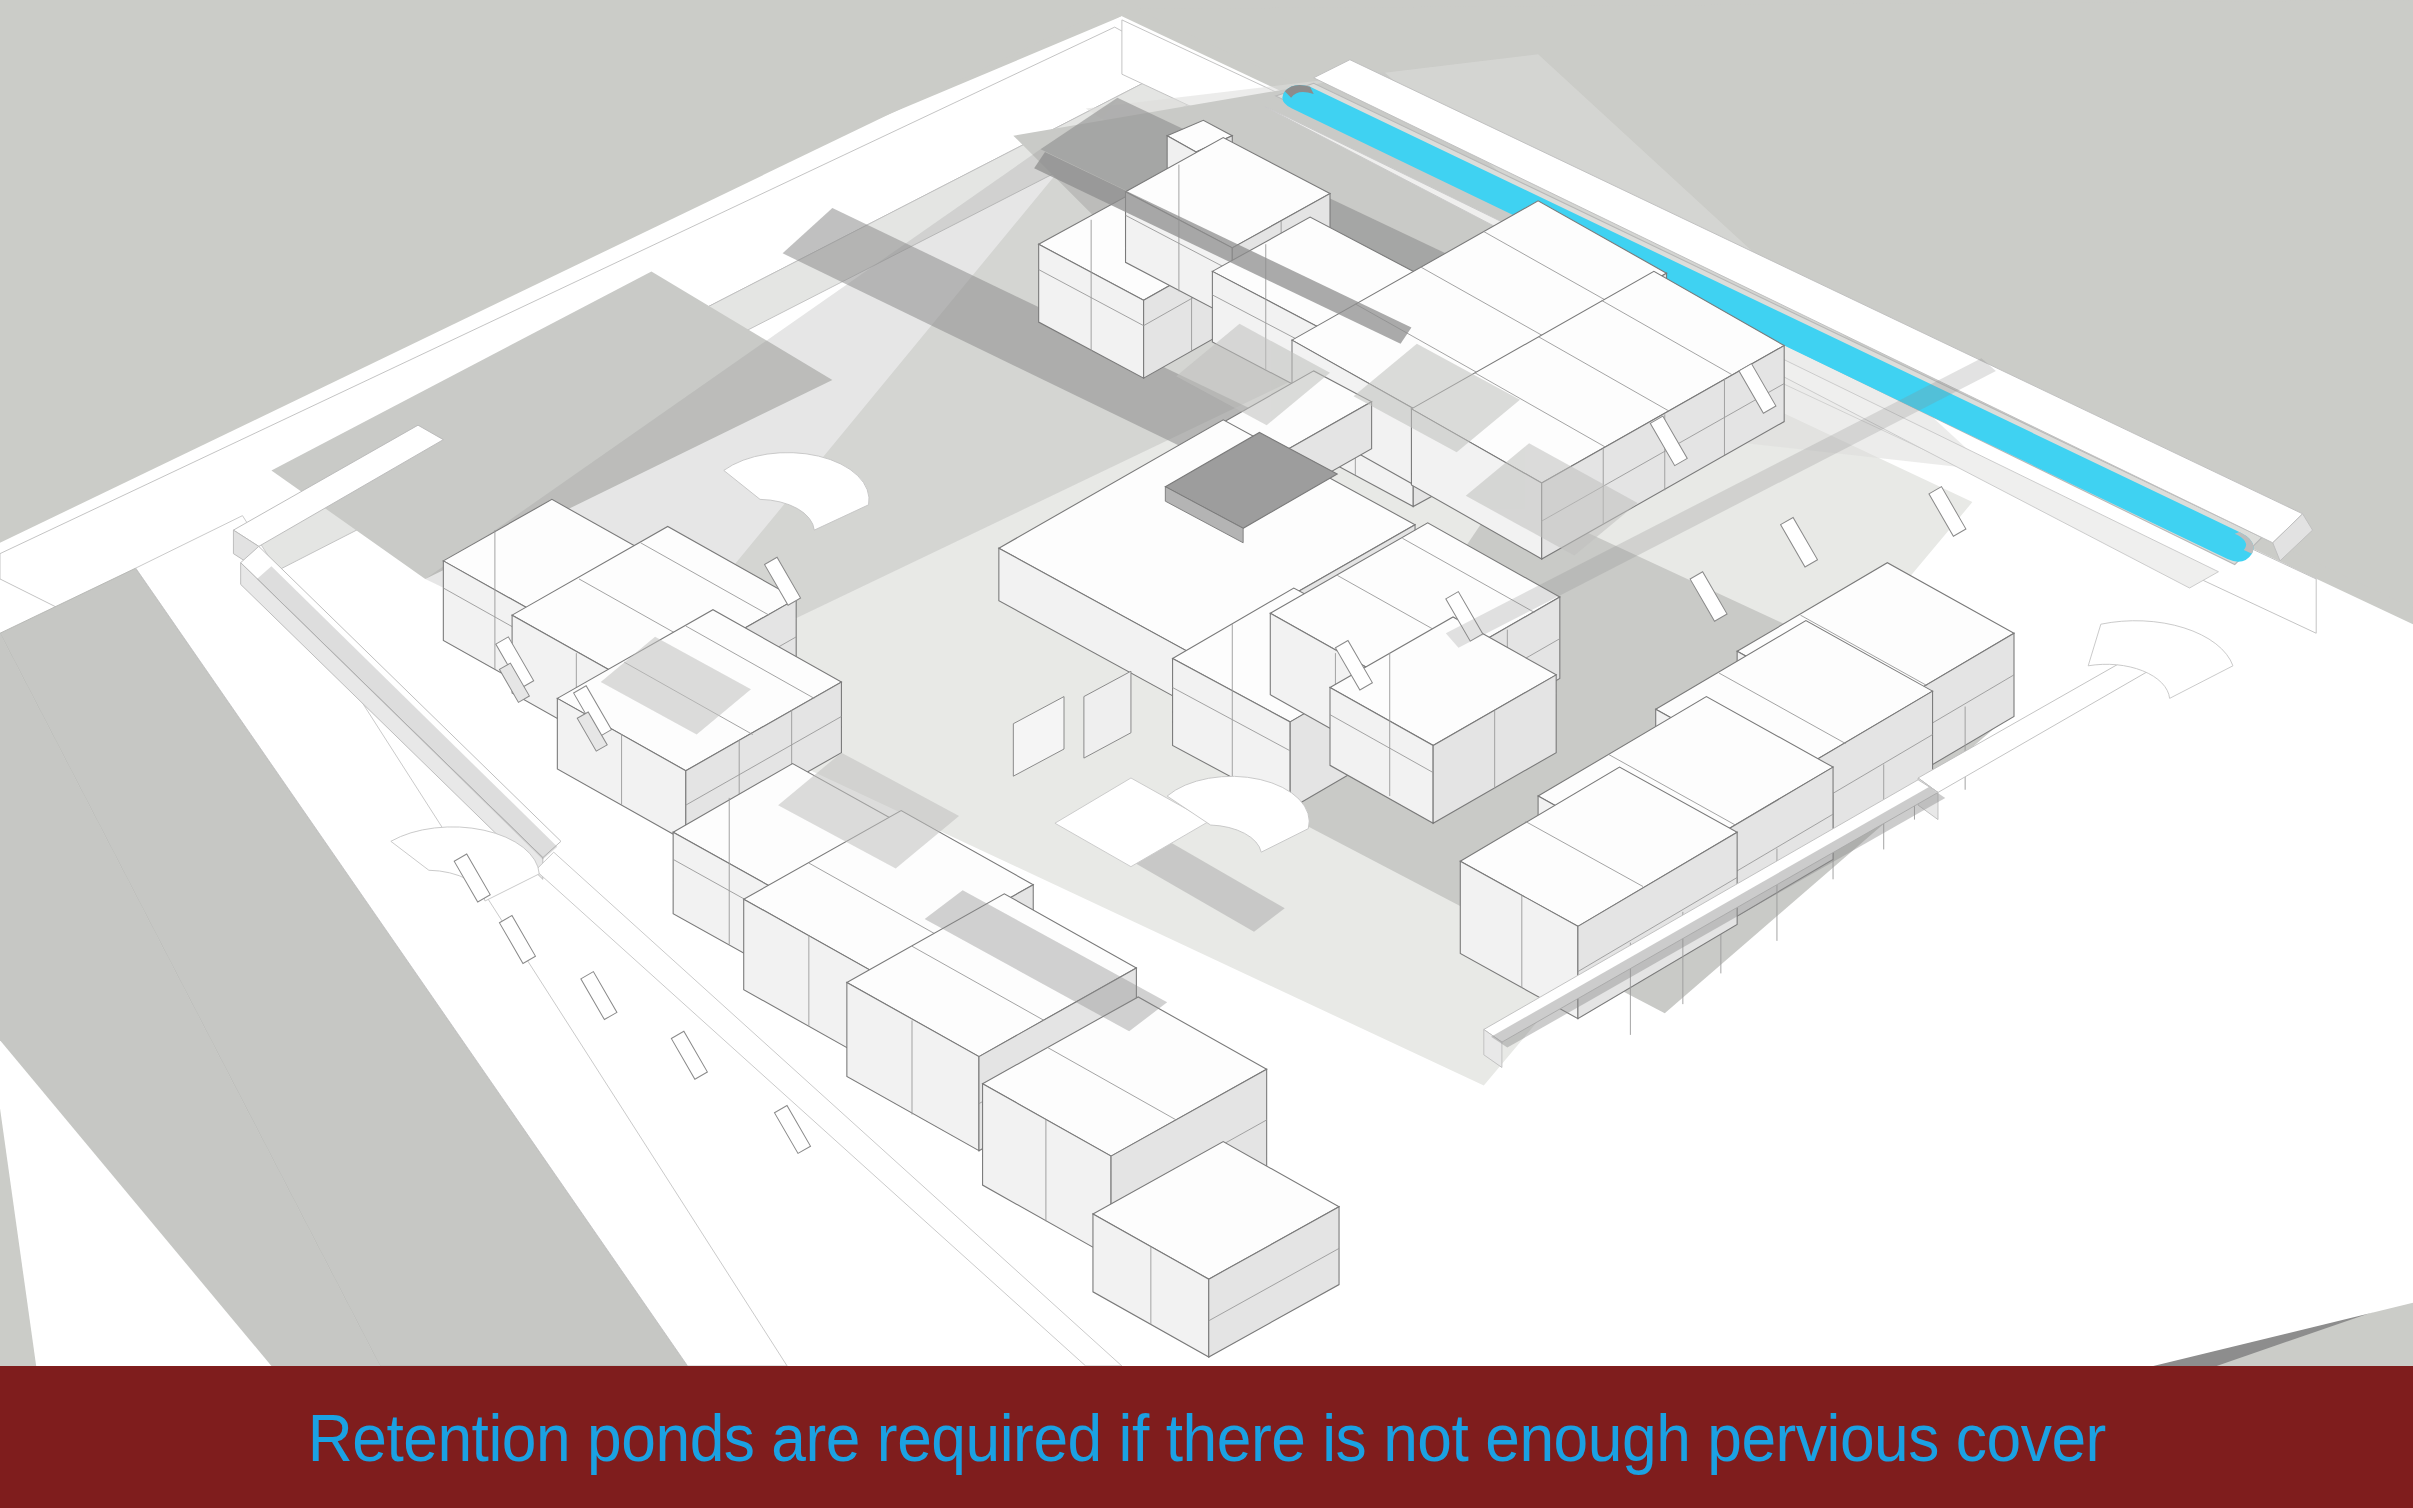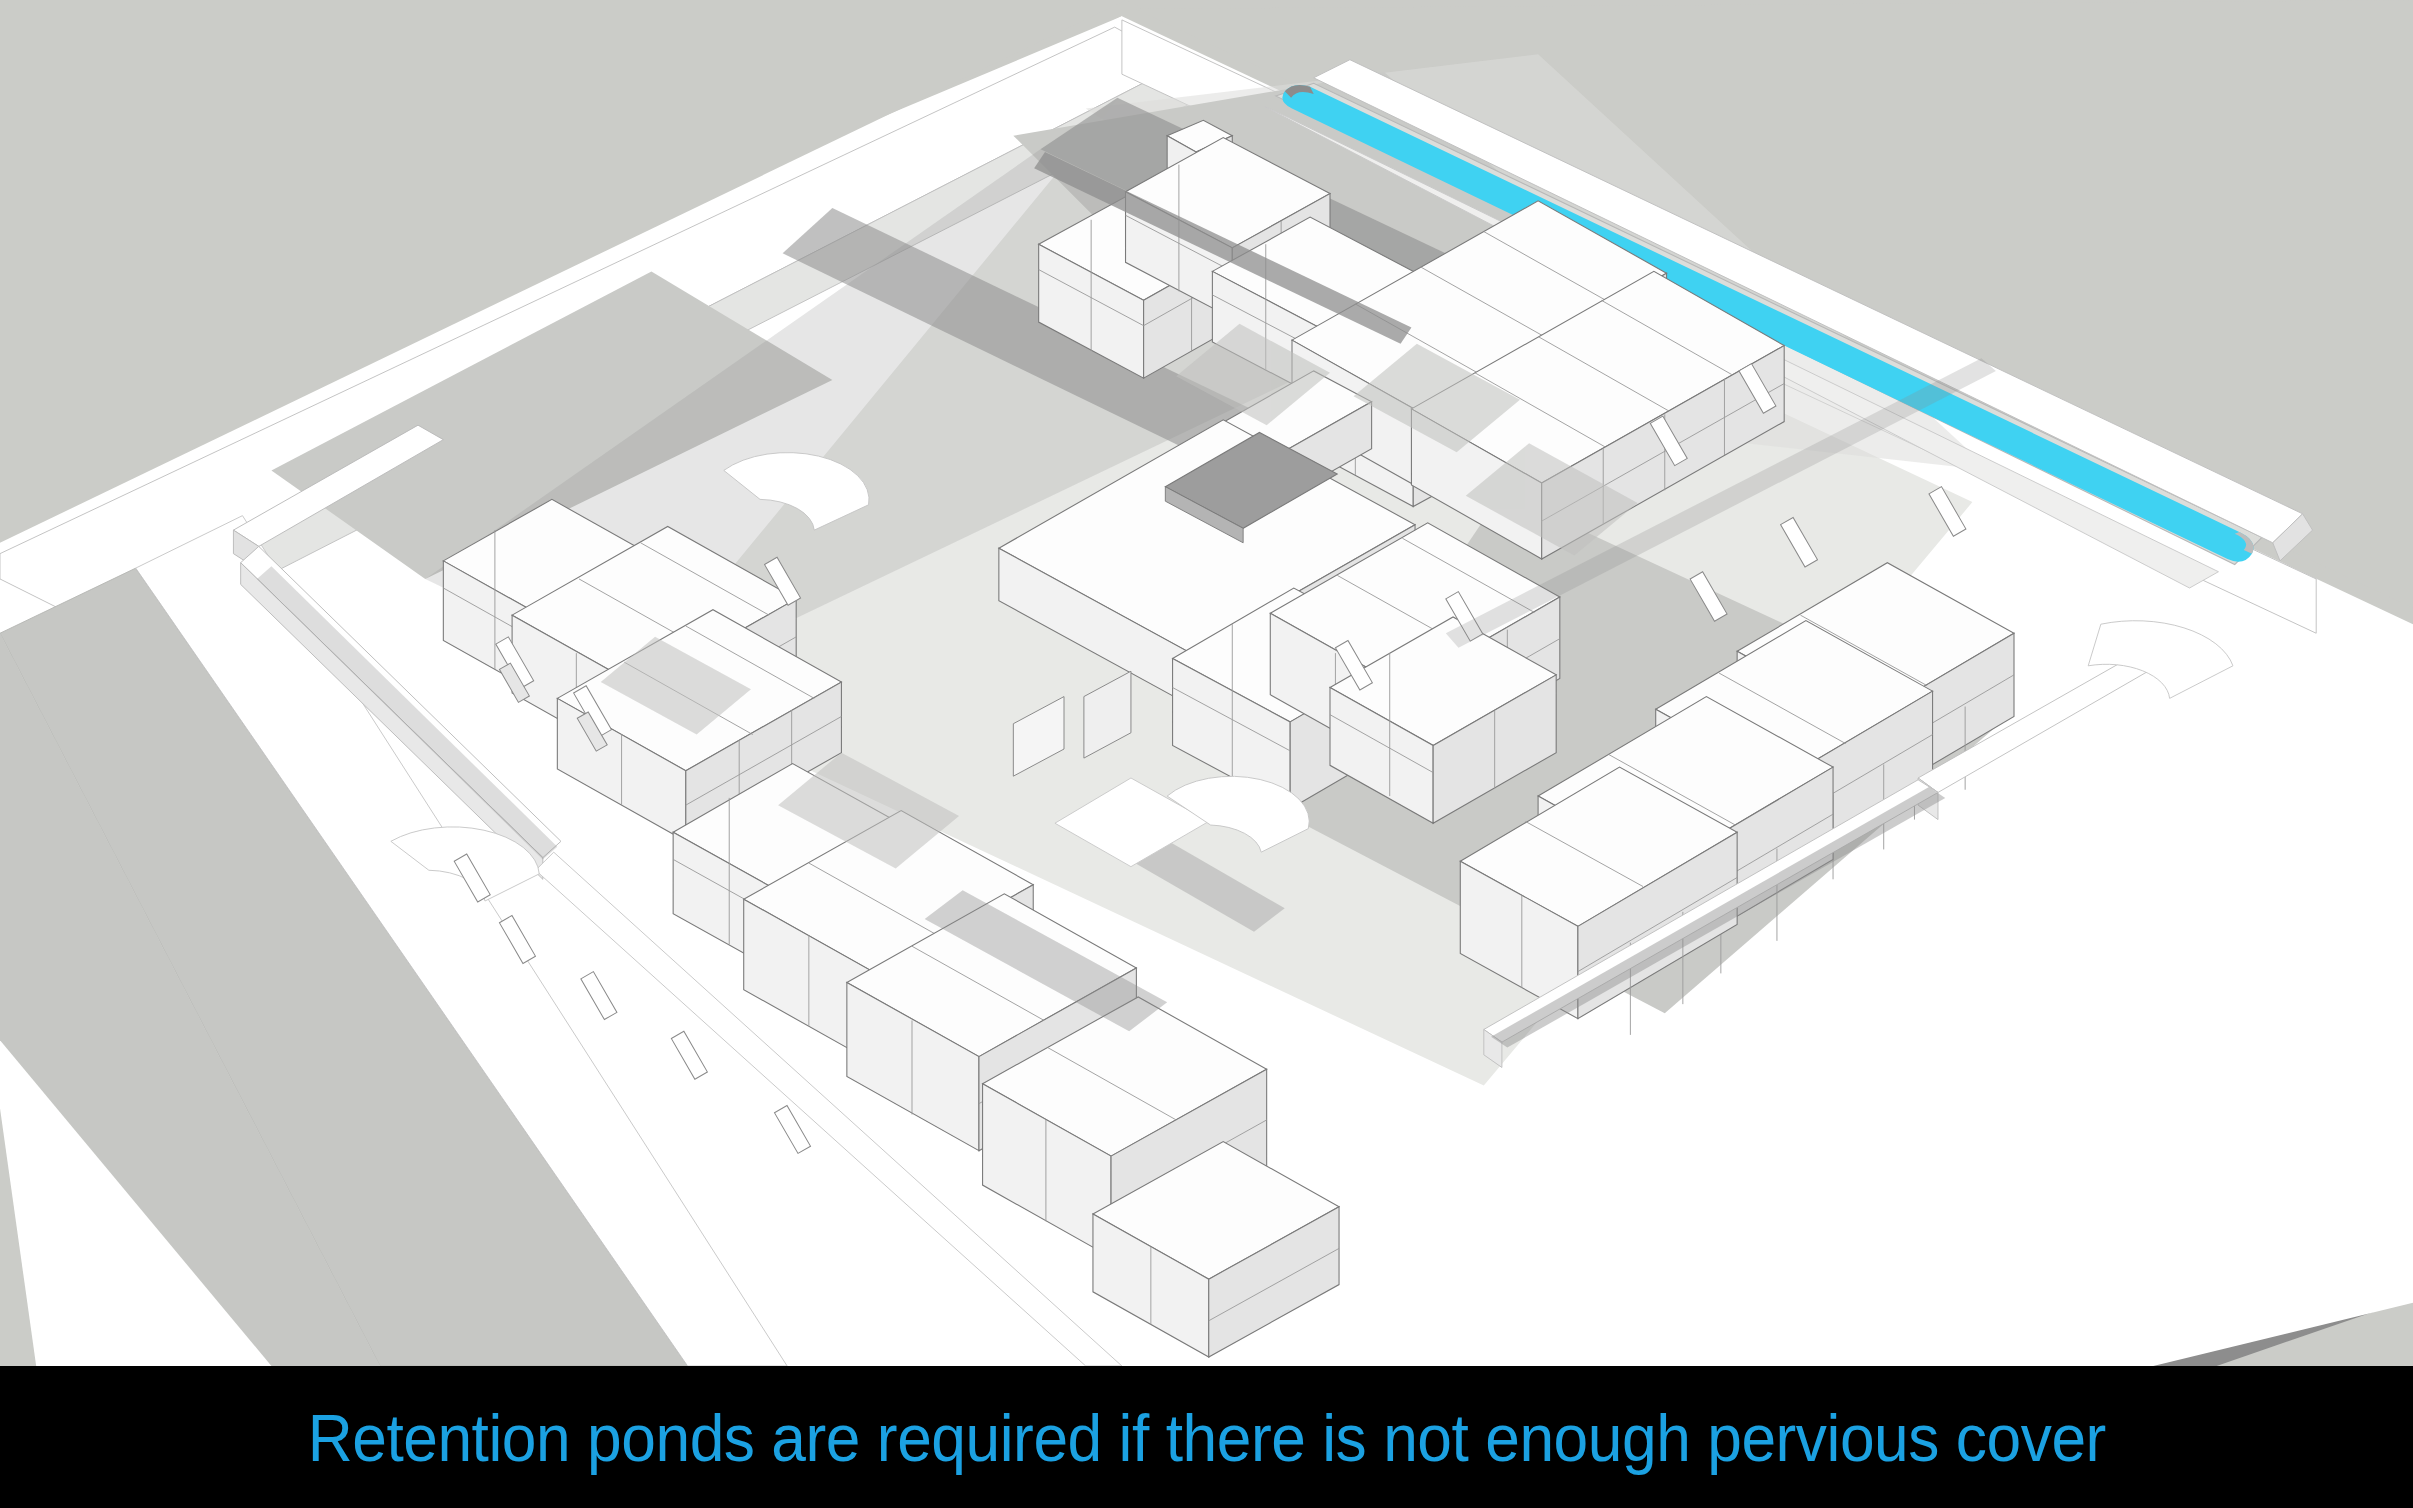--- a/index.html
+++ b/index.html
@@ -2,21 +2,21 @@
 <html style="font-size:14.5px"><head>
 <meta charset="utf-8">
 <title>Retention Pond Site Massing</title>
 <style>
   html,body{margin:0;padding:0;background:#ffffff;}
   body{font-family:"Liberation Sans",sans-serif;}
   #stage{position:relative;width:2413px;height:1509px;overflow:hidden;background:#ffffff;}
   #scene{position:absolute;left:0;top:0;width:2413px;height:1366px;overflow:hidden;}
   #scene svg{display:block;width:2413px;height:1366px;}
   #caption-bar{position:absolute;left:0;top:1366px;width:2413px;height:142px;
-    background:#000000;display:flex;align-items:center;justify-content:center;}
+    background:#7f1d1d;display:flex;align-items:center;justify-content:center;}
   #caption-text{font-family:"Liberation Sans",sans-serif;font-size:67px;
     font-weight:400;letter-spacing:-0.5px;white-space:nowrap;line-height:1;
     transform:scaleX(0.93);transform-origin:center;}
 </style>
 </head>
 <body>
 
 <div id="stage">
 
   <div id="scene">

